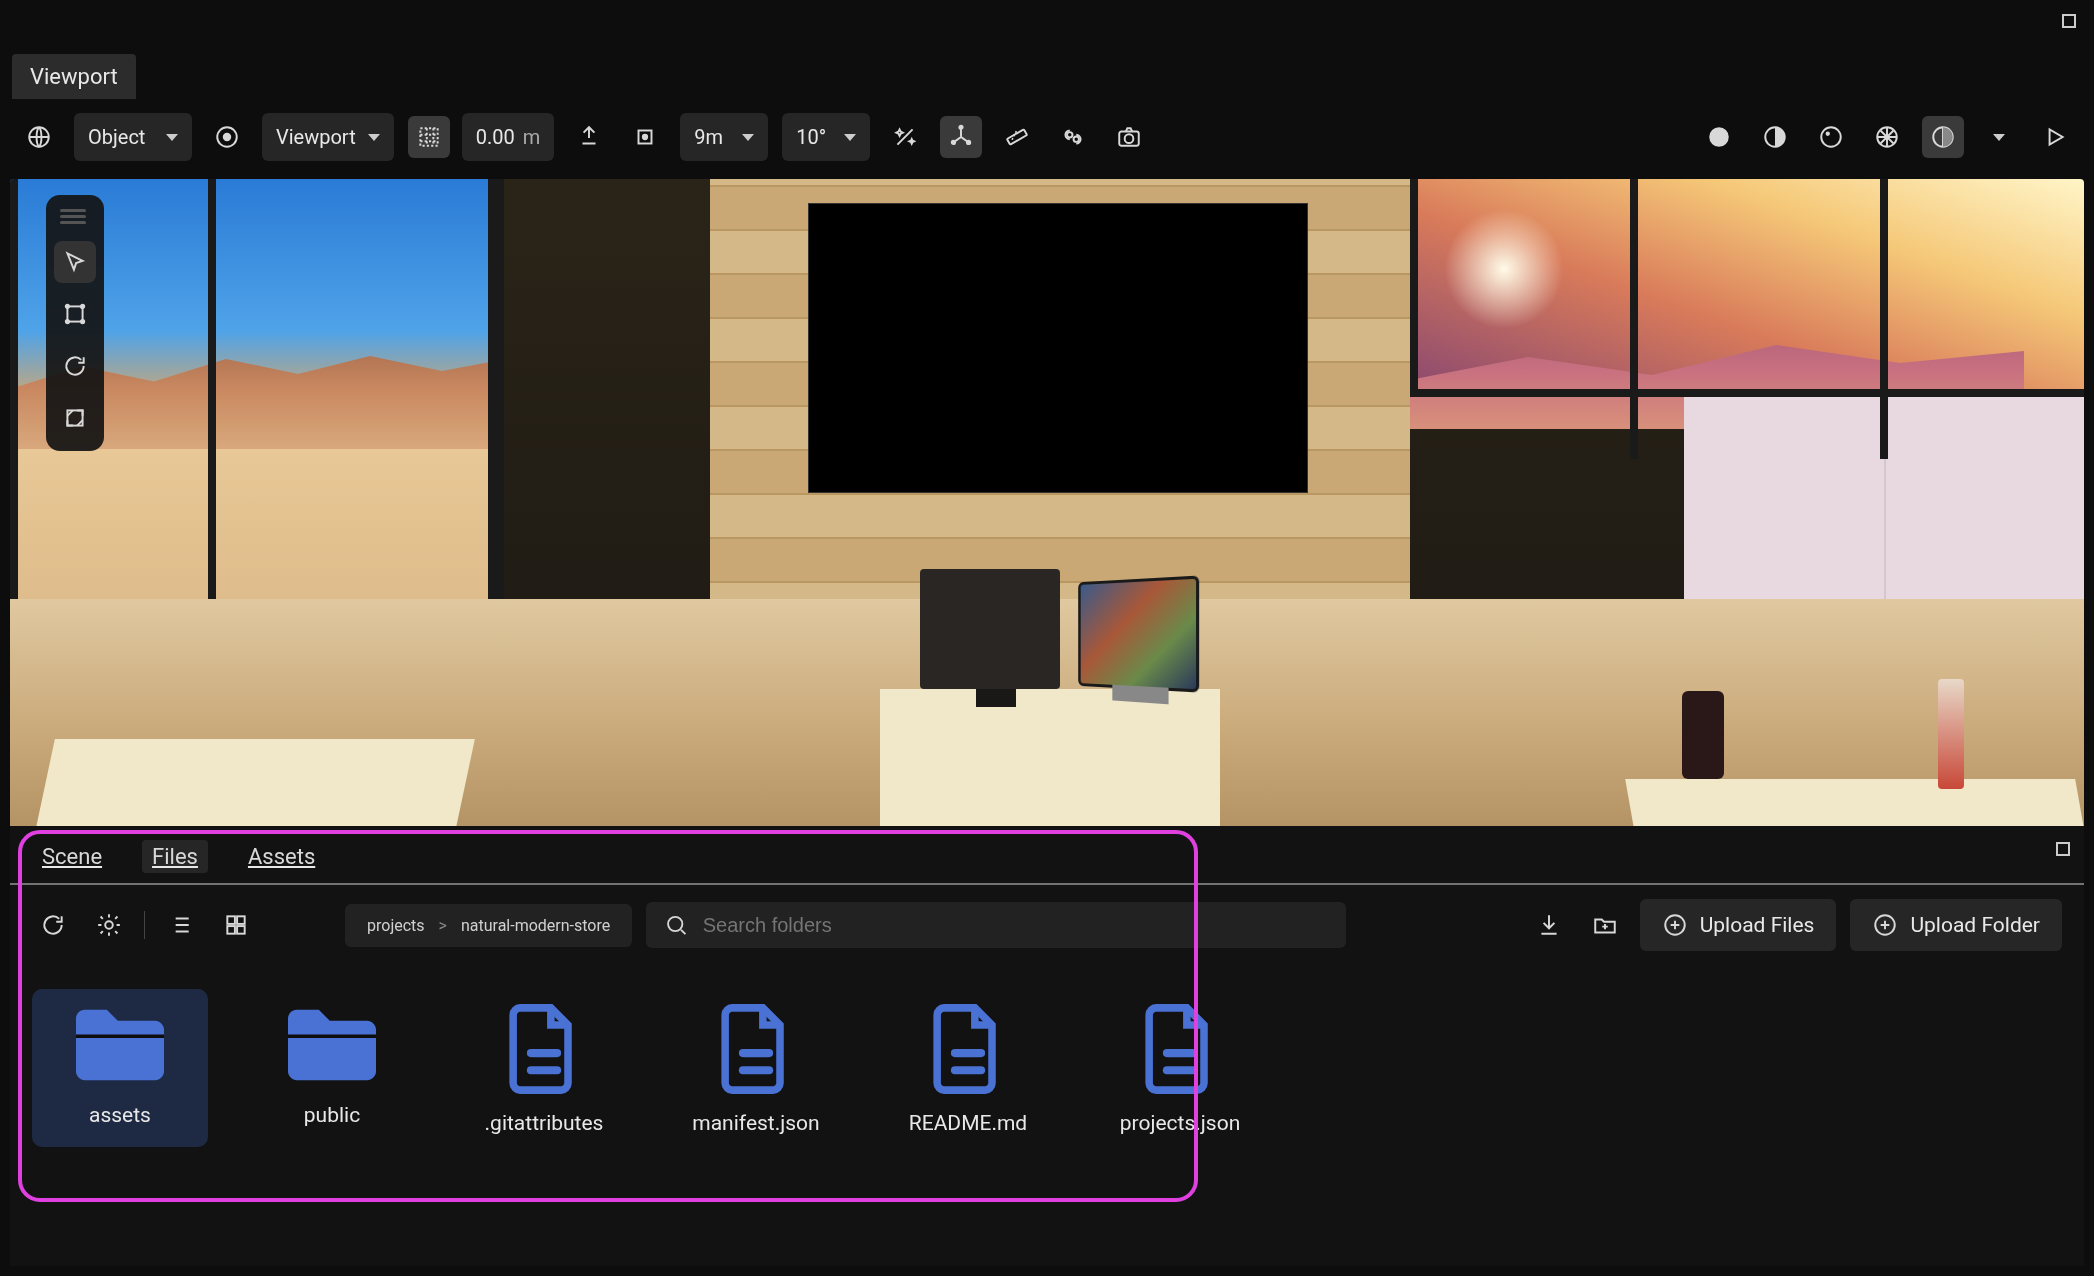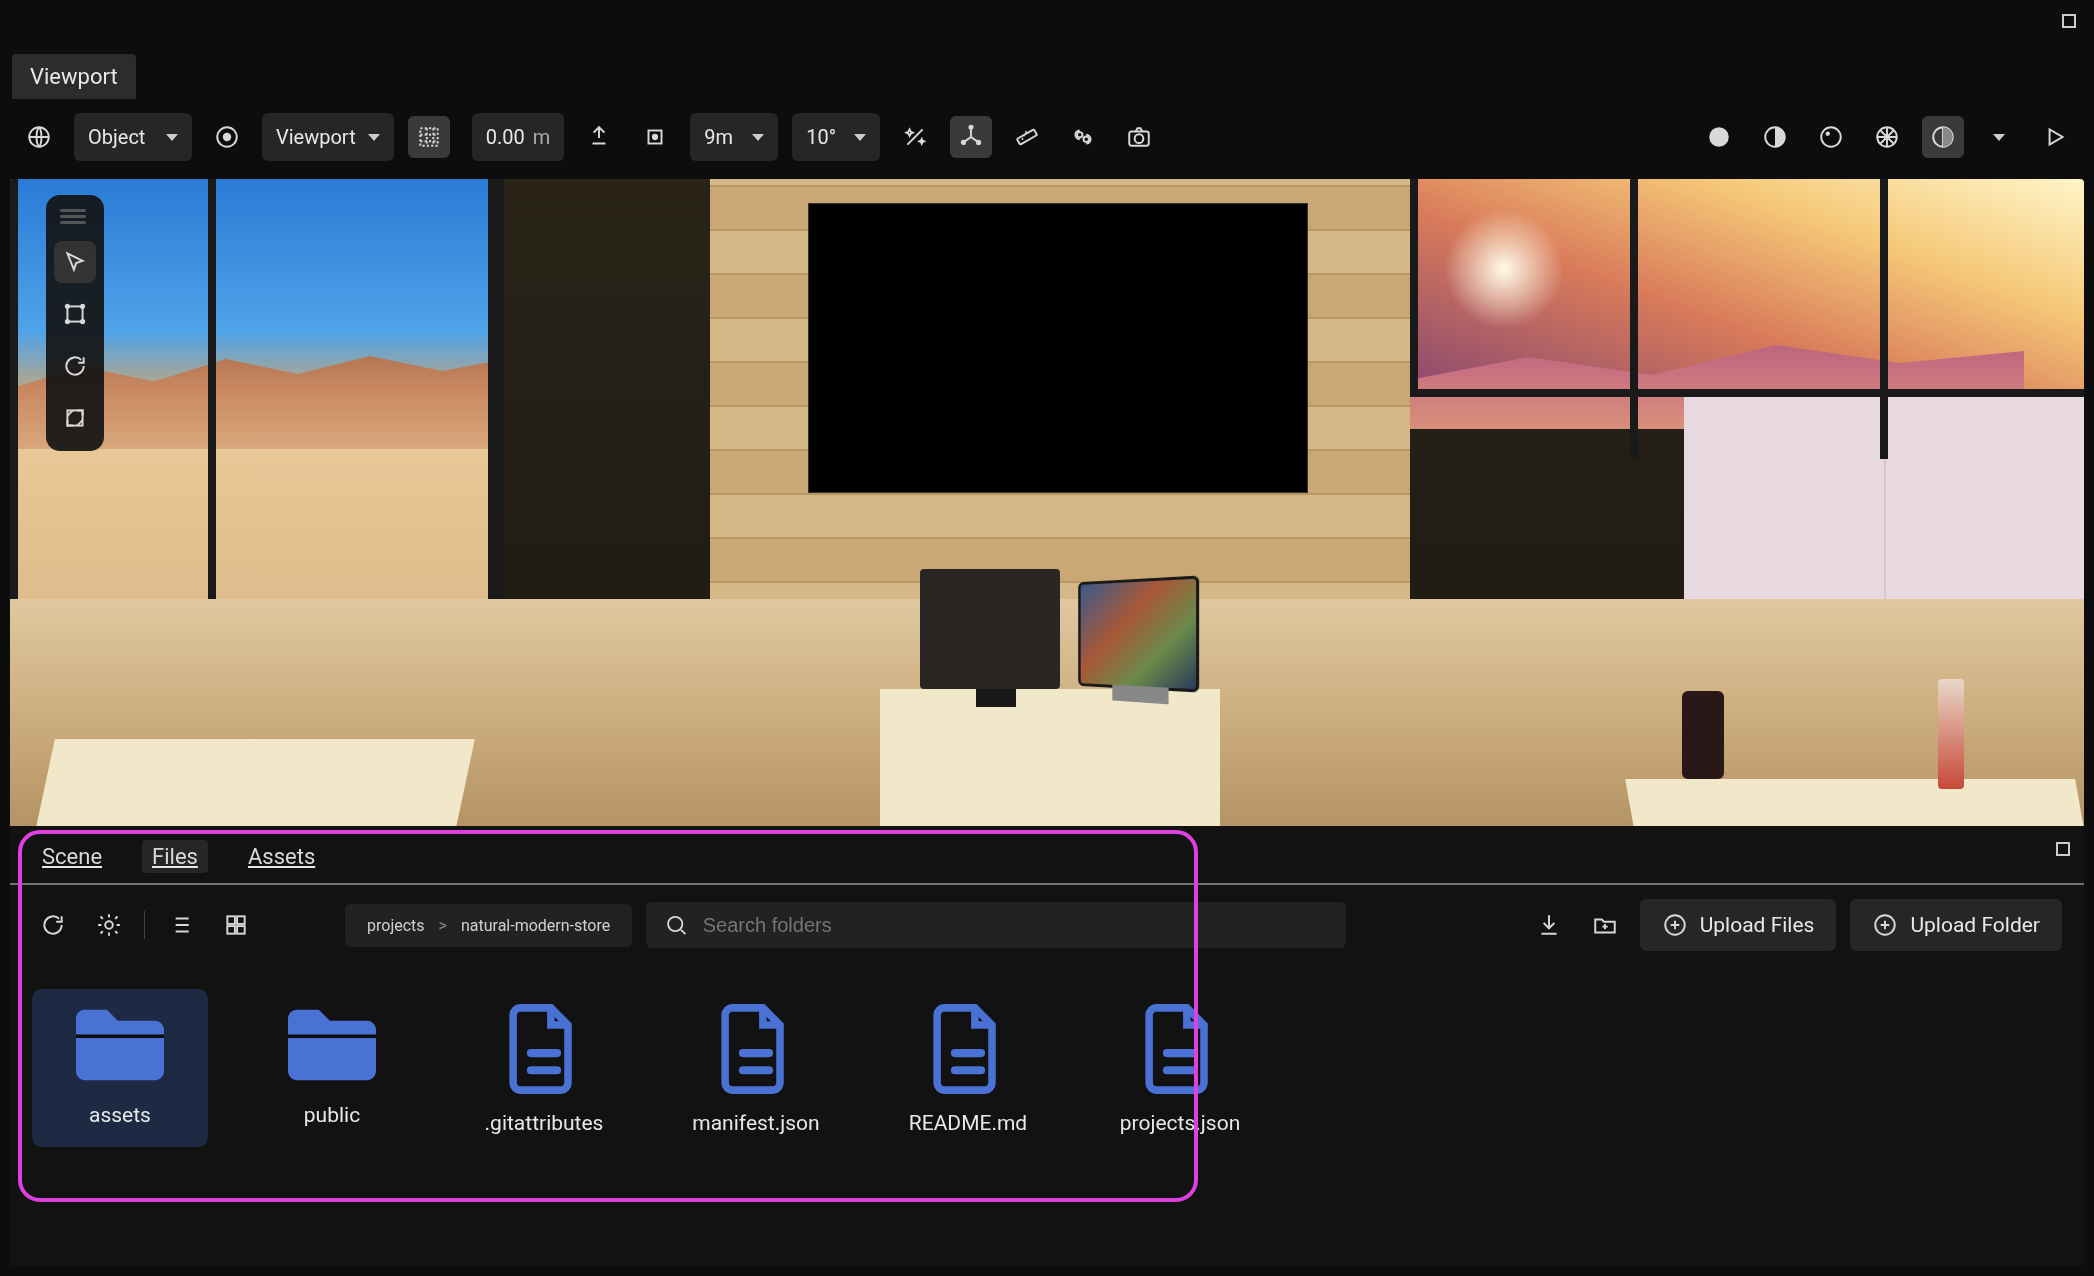--- a/index.html
+++ b/index.html
@@ -251,21 +251,21 @@
         <circle cx="12" cy="12" r="3" fill="#d8d8d8"></circle>
       </svg>
   </div>
   <div class="tb-group">
     <span class="tb-select">
         <span>Viewport</span>
         <span class="chev-down"></span>
       </span>
   </div>
 
-  <div class="tb-group" style="background:transparent; gap:22px; padding:0;">
+  <div class="tb-group" style="background:transparent; gap:12px; padding:0;">
     <div class="tb-btn active">
       <svg class="ic" viewBox="0 0 24 24">
           <path d="M4 4h16v16H4z M4 10h16 M4 16h16 M10 4v16 M16 4v16" stroke-dasharray="2 2"></path>
         </svg>
     </div>
     <div class="tb-group" style="gap:8px;">
       <span style="font-size:20px;">0.00</span>
       <span style="font-size:20px;color:#aaa;">m</span>
     </div>
   </div>

